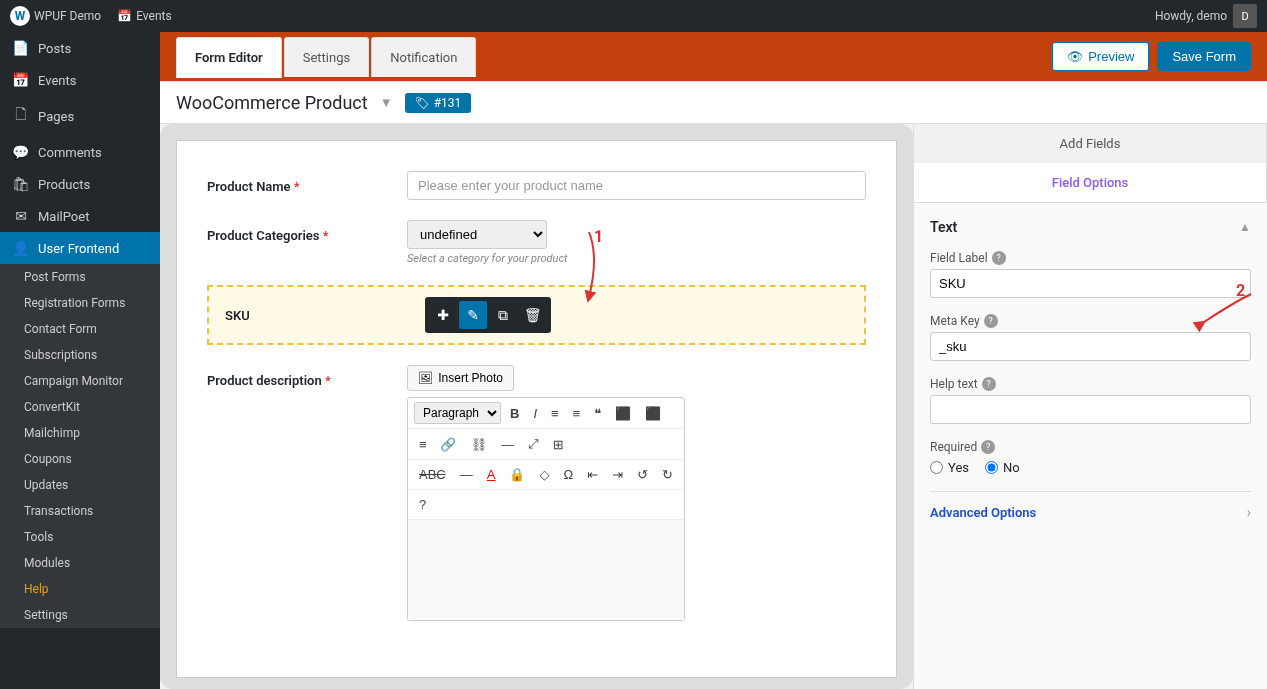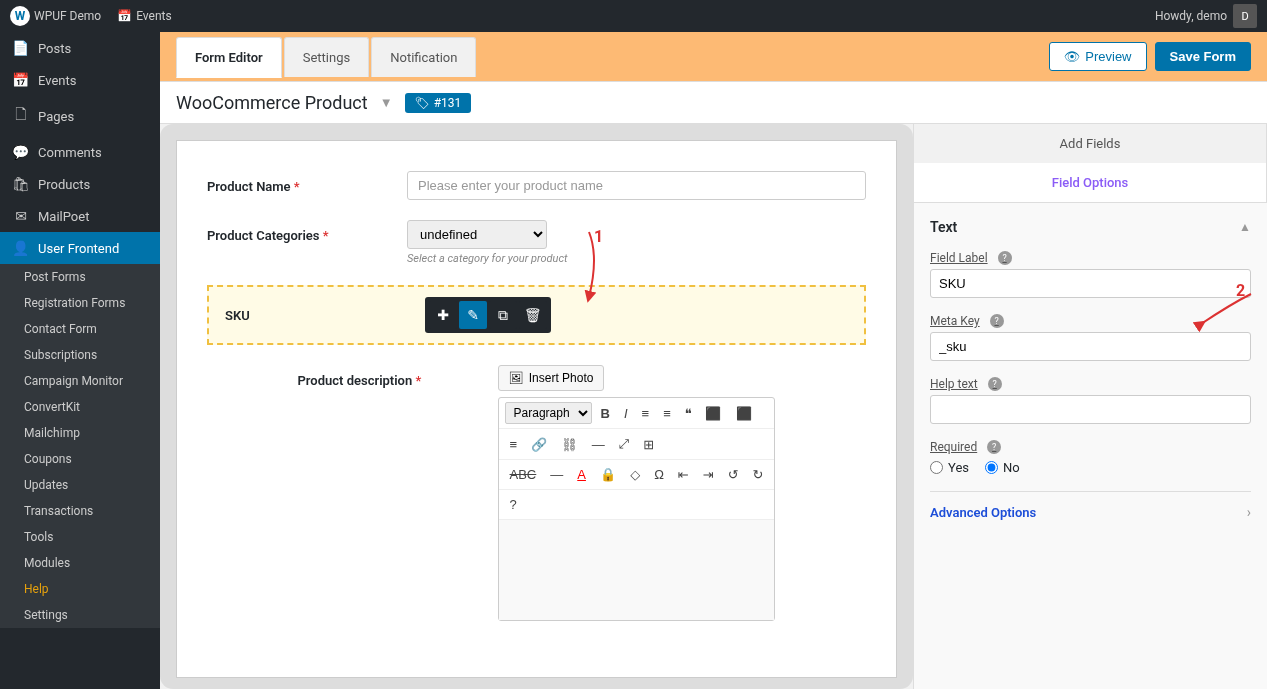--- a/index.html
+++ b/index.html
@@ -19,27 +19,27 @@
     .sidebar-item { display: flex; align-items: center; gap: 8px; padding: 8px 12px; color: #ccc; cursor: pointer; font-size: 13px; }
     .sidebar-item.active { background: #0073aa; color: #fff; }
     .sidebar-icon { font-size: 14px; width: 18px; text-align: center; }
     .sidebar-sub { padding-left: 12px; background: #32373c; }
     .sidebar-sub .sidebar-item { font-size: 12px; padding: 6px 12px; }
 
     
     .content-area { flex: 1; display: flex; flex-direction: column; overflow: hidden; }
 
     
-    .tabs-bar { background: #fdba74; border-bottom: 1px solid #ddd; padding: 0 16px; display: flex; align-items: center; justify-content: space-between; height: 50px; flex-shrink: 0; }
+    .tabs-bar { background: #c2410c; border-bottom: 1px solid #ddd; padding: 0 16px; display: flex; align-items: center; justify-content: space-between; height: 50px; flex-shrink: 0; }
     .tabs-left { display: flex; gap: 0; }
     .tab { padding: 12px 18px; cursor: pointer; font-size: 13px; border: 1px solid #ddd; border-bottom: none; background: #f1f1f1; color: #555; margin-right: 2px; border-radius: 3px 3px 0 0; }
     .tab.active { background: #fff; color: #23282d; font-weight: 600; border-bottom: 1px solid #fff; margin-bottom: -1px; }
     .tabs-right { display: flex; gap: 8px; align-items: center; }
     .btn-preview { background: #fff; border: 1px solid #0073aa; color: #0073aa; padding: 6px 14px; border-radius: 3px; cursor: pointer; display: flex; align-items: center; gap: 5px; font-size: 13px; }
-    .btn-save { background: #0073aa; border: 1px solid #0073aa; color: #fff; padding: 6px 14px; border-radius: 3px; cursor: pointer; font-size: 13px; font-weight: 700; }
+    .btn-save { background: #0073aa; border: 1px solid #0073aa; color: #fff; padding: 6px 14px; border-radius: 3px; cursor: pointer; font-size: 13px; font-weight: 400; }
 
     
     .form-title-bar { background: #fff; padding: 10px 16px; border-bottom: 1px solid #ddd; display: flex; align-items: center; gap: 12px; flex-shrink: 0; }
     .form-title { font-size: 18px; font-weight: 400; color: #23282d; }
     .form-title-chevron { color: #999; cursor: pointer; }
     .form-badge { background: #0073aa; color: #fff; padding: 3px 10px; border-radius: 3px; font-size: 12px; display: flex; align-items: center; gap: 4px; }
 
     
     .editor-panel { display: flex; flex: 1; overflow: hidden; }
 
@@ -81,21 +81,21 @@
     .panel-tabs { display: flex; border-bottom: 1px solid #ddd; flex-direction: column; }
     .panel-tab { flex: 1; text-align: center; padding: 12px; font-size: 13px; color: #555; cursor: pointer; background: #f1f1f1; border-right: 1px solid #ddd; }
     .panel-tab.active { background: #fff; color: #8b5cf6; font-weight: 500; }
 
     
     .field-options-panel { padding: 16px; flex: 1; }
     .section-title { font-size: 14px; font-weight: 600; color: #23282d; display: flex; align-items: center; justify-content: space-between; margin-bottom: 16px; }
     .section-chevron { color: #999; font-size: 12px; }
 
     .option-group { margin-bottom: 16px; }
-    .option-label { font-size: 12px; color: #555; margin-bottom: 4px; display: flex; align-items: flex-start; gap: 10px; text-decoration: underline; }
+    .option-label { font-size: 12px; color: #555; margin-bottom: 4px; display: flex; align-items: flex-start; gap: 4px; }
     .option-label .help-icon { width: 14px; height: 14px; border-radius: 50%; background: #999; color: #fff; font-size: 9px; display: inline-flex; align-items: center; justify-content: center; cursor: pointer; }
     .option-input { width: 100%; padding: 6px 8px; border: 1px solid #ccc; border-radius: 3px; font-size: 13px; }
 
     .required-row { display: flex; gap: 16px; align-items: center; margin-top: 6px; }
     .radio-option { display: flex; align-items: center; gap: 5px; font-size: 13px; cursor: pointer; }
     .radio-option input[type=radio] { cursor: pointer; }
 
     .advanced-options-row { display: flex; align-items: center; justify-content: space-between; padding: 12px 0; border-top: 1px solid #ddd; margin-top: 8px; cursor: pointer; }
     .advanced-options-label { font-size: 13px; font-weight: 600; color: #1d4ed8; }
     .chevron-right { color: #999; font-size: 14px; }
@@ -283,21 +283,21 @@
                 <defs>
                   <marker id="arrowhead1" markerWidth="6" markerHeight="6" refX="3" refY="3" orient="auto">
                     <path d="M0,0 L6,3 L0,6 Z" fill="#dc3232"></path>
                   </marker>
                 </defs>
                 <path d="M30,5 Q40,30 30,70" stroke="#dc3232" stroke-width="2" fill="none" marker-end="url(#arrowhead1)"></path>
                 <text x="35" y="15" fill="#dc3232" font-size="16" font-weight="bold">1</text>
               </svg>
             </div>
 
-            <div class="field-row" style="flex-direction:column;align-items:center;">
+            <div class="field-row" style="flex-direction:column;">
               <div style="display:flex;align-items:flex-start;margin-bottom:6px;">
                 <div class="field-label">
                   <span>Product description</span>
                   <span class="required"> *</span>
                 </div>
                 <div style="flex:1;">
                   <button class="insert-photo-btn">
                     <span>🖼</span>
                     <span>Insert Photo</span>
                   </button>

